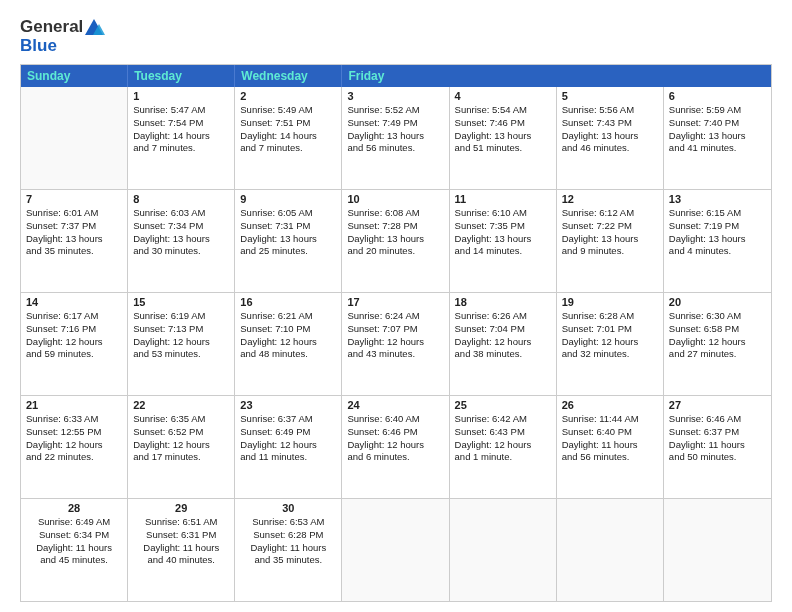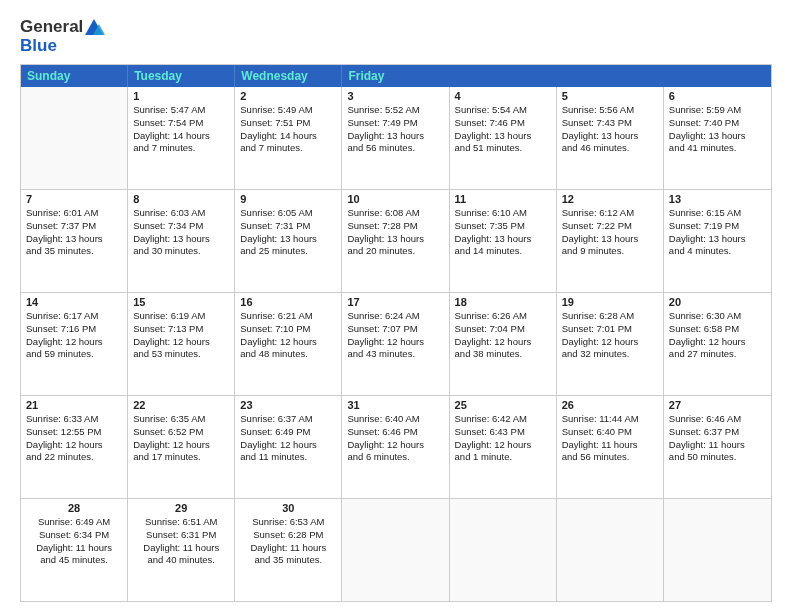--- a/index.html
+++ b/index.html
@@ -289,21 +289,21 @@
             <span class="cell-line">and 17 minutes.</span>
           </div>
           <div class="cal-cell">
             <span class="day-num">23</span>
             <span class="cell-line">Sunrise: 6:37 AM</span>
             <span class="cell-line">Sunset: 6:49 PM</span>
             <span class="cell-line">Daylight: 12 hours</span>
             <span class="cell-line">and 11 minutes.</span>
           </div>
           <div class="cal-cell">
-            <span class="day-num">31</span>
+            <span class="day-num">24</span>
             <span class="cell-line">Sunrise: 6:40 AM</span>
             <span class="cell-line">Sunset: 6:46 PM</span>
             <span class="cell-line">Daylight: 12 hours</span>
             <span class="cell-line">and 6 minutes.</span>
           </div>
           <div class="cal-cell">
             <span class="day-num">25</span>
             <span class="cell-line">Sunrise: 6:42 AM</span>
             <span class="cell-line">Sunset: 6:43 PM</span>
             <span class="cell-line">Daylight: 12 hours</span>

